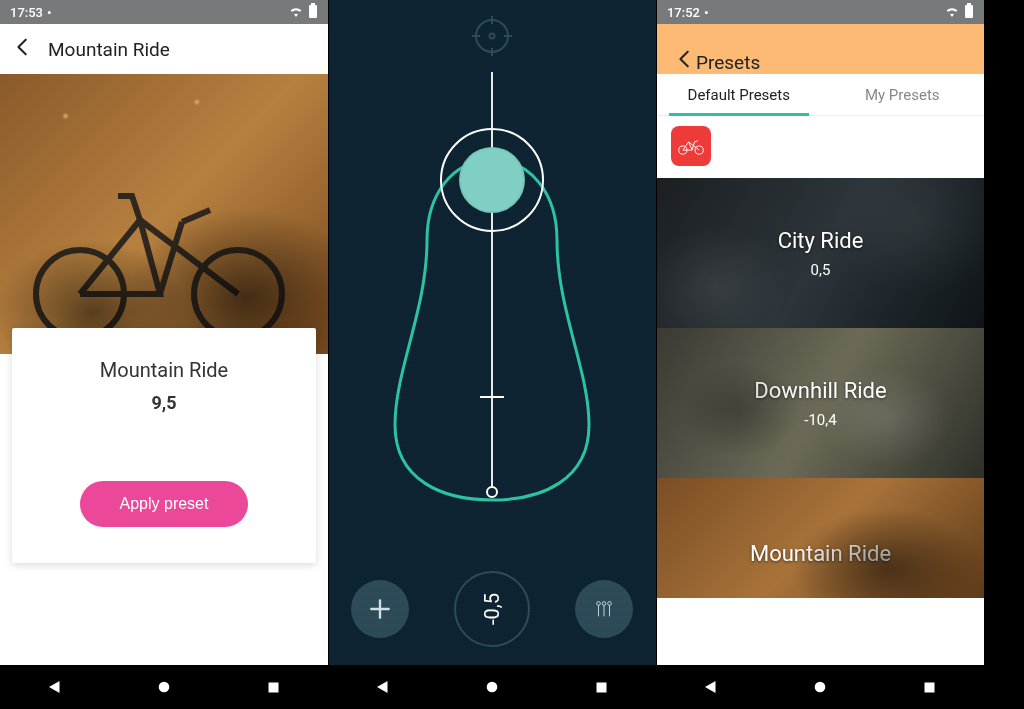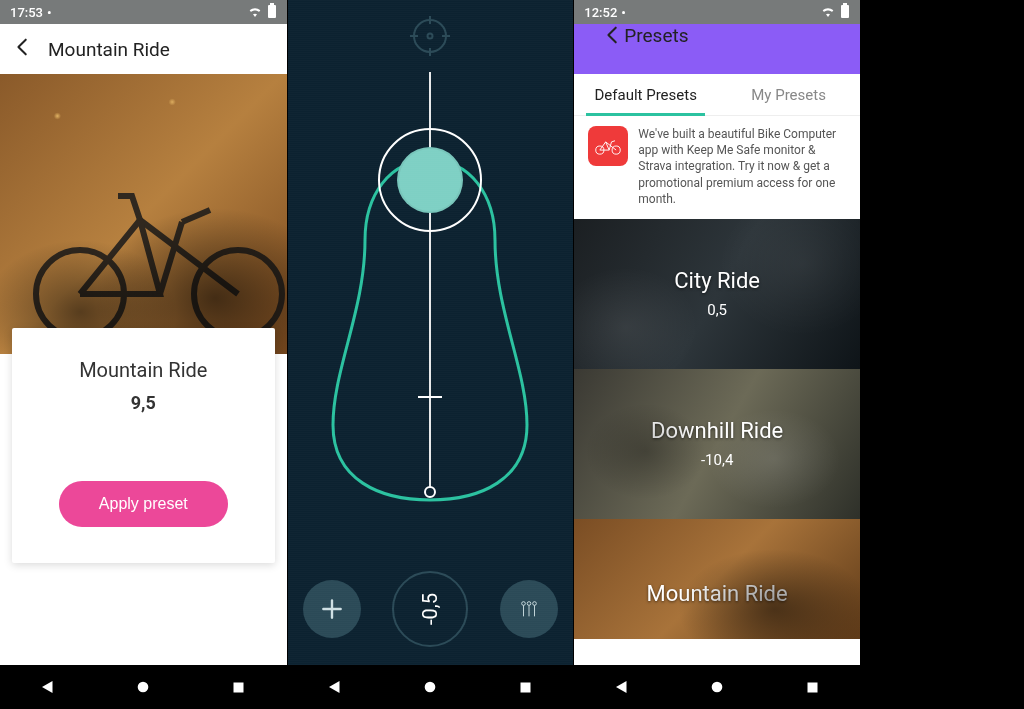--- a/index.html
+++ b/index.html
@@ -1,18 +1,18 @@
 <!DOCTYPE html>
 <html><head>
 <meta charset="utf-8">
 <style>
   * { box-sizing: border-box; margin: 0; padding: 0; }
   html, body { width: 1024px; height: 709px; font-family: -apple-system, "Segoe UI", Roboto, sans-serif; background:#000; overflow:hidden; }
 
-  .screens { display:flex; width:860px; height:709px; }
+  .screens { display:flex; width:984px; height:709px; }
   .screen { position:relative; width:341.33px; height:709px; display:flex; flex-direction:column; overflow:hidden; }
   .screen + .screen { border-left:1px solid #000; }
 
   
   .status-bar { height:24px; background:#777a7a; color:#fff; display:flex; align-items:center; justify-content:space-between; padding:0 10px; font-size:13px; font-weight:500; }
   .status-bar .right { display:flex; align-items:center; gap:4px; }
   .status-bar .dot::before { content:"•"; margin:0 4px; }
   .status-bar svg { fill:#fff; }
 
   
@@ -55,21 +55,21 @@
   .s2-btn-circ { width:58px; height:58px; border-radius:50%; background:#2b4a57; display:flex; align-items:center; justify-content:center; }
   .s2-btn-mid { width:76px; height:76px; border-radius:50%; border:2.5px solid #2b4a57; display:flex; align-items:center; justify-content:center; }
   .s2-val { color:#fff; font-size:20px; font-weight:400; transform:rotate(-90deg); }
   .s2-btn-circ svg * { stroke:#cfe0e4; }
   
   .s2-body::after{content:"";position:absolute;inset:0;background:repeating-linear-gradient(0deg, rgba(255,255,255,.015) 0 1px, transparent 1px 2px); pointer-events:none;}
 
 
   
   .s3-body { flex:1; background:#fff; display:flex; flex-direction:column; }
-  .s3-header { height:50px; display:flex; align-items:flex-start; padding:0 28px; background:#8b5cf6; }
+  .s3-header { height:50px; display:flex; align-items:flex-end; padding:0 17px; background:#fdba74; }
   .s3-title { font-size:19px; font-weight:400; color:#222; }
   .s3-tabs { display:flex; height:42px; border-bottom:1px solid #eee;}
   .s3-tab { flex:1; display:flex; align-items:center; justify-content:center; font-size:15px; color:#888; position:relative;}
   .s3-tab.active { color:#222; }
   .s3-tab.active::after{ content:""; position:absolute; left:12px; right:12px; bottom:-1px; height:3px; background:#2bc2a0;}
   .s3-promo { display:flex; gap:10px; padding:10px 14px 12px; align-items:flex-start;}
   .promo-icon { width:40px; height:40px; border-radius:8px; background:#ef3a3a; flex:0 0 40px; display:flex; align-items:center; justify-content:center;}
   .promo-icon svg * { stroke:#fff; fill:none; stroke-width:1.6;}
   .promo-text { font-size:12px; line-height:1.35; color:#555; }
   .s3-list { flex:1; overflow:hidden; }
@@ -226,21 +226,21 @@
       <span class="nav-btn">
           <svg width="15" height="15" viewBox="0 0 24 24">
             <rect x="4" y="4" width="16" height="16"></rect>
           </svg>
         </span>
     </div>
   </div>
 
   <div class="screen">
     <div class="status-bar">
-      <span><span>12:52</span><span class="dot"></span></span>
+      <span><span>17:52</span><span class="dot"></span></span>
       <span class="right">
         <span><svg width="16" height="12" viewBox="0 0 24 18">
               <path d="M12 18l3-4c-1.8-1.4-4.2-1.4-6 0l3 4zM4 8c4.7-4 11.3-4 16 0l-2 2.4c-3.5-3-8.5-3-12 0L4 8z"></path>
             </svg></span>
         <span><svg width="10" height="16" viewBox="0 0 10 16">
               <rect x="1" y="2" width="8" height="13" rx="1"></rect>
               <rect x="3" y="0" width="4" height="2"></rect>
             </svg></span>
       </span>
     </div>
@@ -261,21 +261,20 @@
       </div>
 
       <div class="s3-promo">
         <div class="promo-icon">
           <svg width="28" height="18" viewBox="0 0 48 30">
             <circle cx="10" cy="22" r="7"></circle>
               <circle cx="38" cy="22" r="7"></circle>
             <path d="M10 22 L20 8 L38 22 M10 22 L26 22 L20 8 M26 22 L30 8 L36 6"></path>
           </svg>
         </div>
-        <div class="promo-text">We've built a beautiful Bike Computer app with Keep Me Safe monitor &amp; Strava integration. Try it now &amp; get a promotional premium access for one month.</div>
       </div>
 
       <div class="s3-list">
         <div class="s3-item city">
           <div class="name">City Ride</div>
           <div class="val">0,5</div>
         </div>
         <div class="s3-item downhill">
           <div class="name">Downhill Ride</div>
           <div class="val">-10,4</div>

